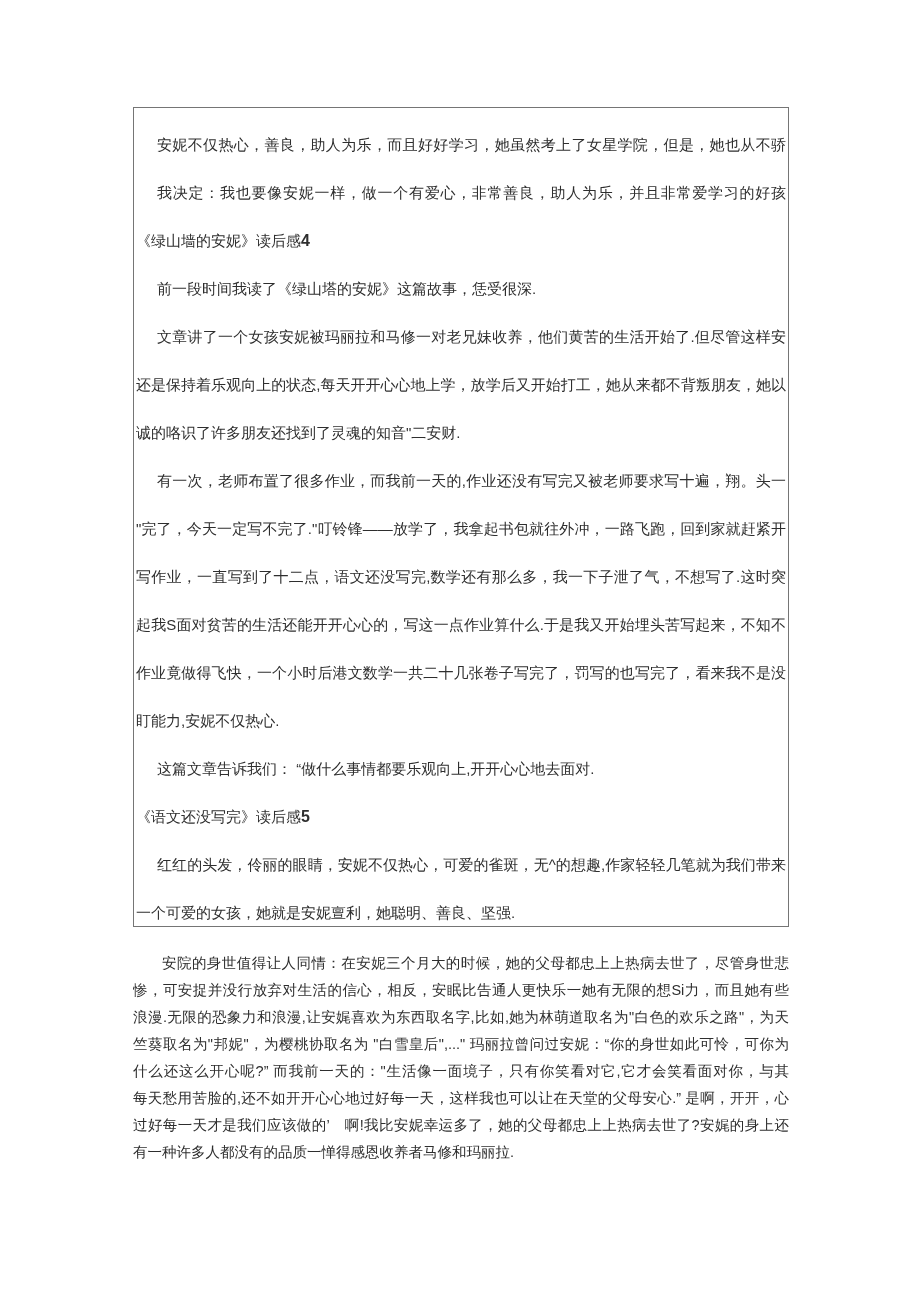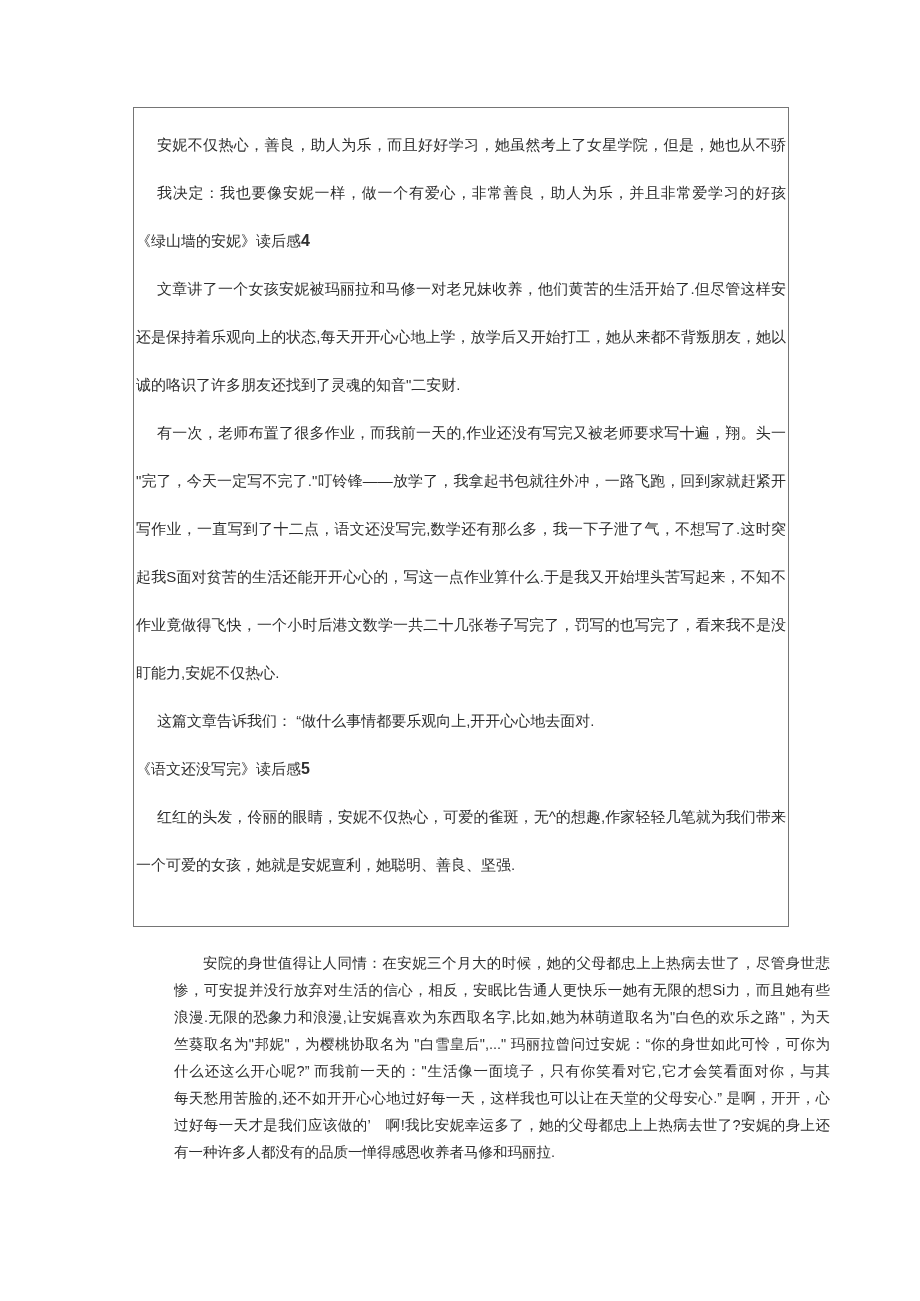--- a/index.html
+++ b/index.html
@@ -41,39 +41,39 @@
     text-justify: inter-character;
   }
   .ind  { text-indent: 21px; }
   .heading b { font-weight: 700; font-size: 16px; }
   
   .tail {
     position: absolute;
     left: 133px;
     top: 950px;
     width: 656px;
-    margin-left: 41px;
   }
   .tline {
     height: 27px;
     line-height: 27px;
     font-size: 14.5px;
     overflow: hidden;
   }
   .tind { text-indent: 29px; }
 </style>
 </head>
 <body>
 
 <div class="box">
   <div class="bline ind j">安妮不仅热心，善良，助人为乐，而且好好学习，她虽然考上了女星学院，但是，她也从不骄她</div>
   <div class="bline ind j">我决定：我也要像安妮一样，做一个有爱心，非常善良，助人为乐，并且非常爱学习的好孩子！</div>
 
   <div class="bline heading"><span>《绿山墙的安妮》读后感</span><b>4</b></div>
 
+  <div class="bline ind">前一段时间我读了《绿山塔的安妮》这篇故事，恁受很深.</div>
   <div class="bline ind j">文章讲了一个女孩安妮被玛丽拉和马修一对老兄妹收养，他们黄苦的生活开始了.但尽管这样安娓</div>
   <div class="bline j">还是保持着乐观向上的状态,每天开开心心地上学，放学后又开始打工，她从来都不背叛朋友，她以真</div>
   <div class="bline">诚的咯识了许多朋友还找到了灵魂的知音"二安财.</div>
   <div class="bline ind j">有一次，老师布置了很多作业，而我前一天的,作业还没有写完又被老师要求写十遍，翔。头一颤:</div>
   <div class="bline j">"完了，今天一定写不完了."叮铃锋——放学了，我拿起书包就往外冲，一路飞跑，回到家就赶紧开始</div>
   <div class="bline j">写作业，一直写到了十二点，语文还没写完,数学还有那么多，我一下子泄了气，不想写了.这时突然想</div>
   <div class="bline j">起我S面对贫苦的生活还能开开心心的，写这一点作业算什么.于是我又开始埋头苦写起来，不知不觉</div>
   <div class="bline j">作业竟做得飞快，一个小时后港文数学一共二十几张卷子写完了，罚写的也写完了，看来我不是没另</div>
   <div class="bline">盯能力,安妮不仅热心.</div>
   <div class="bline ind">这篇文章告诉我们： “做什么事情都要乐观向上,开开心心地去面对.</div>

